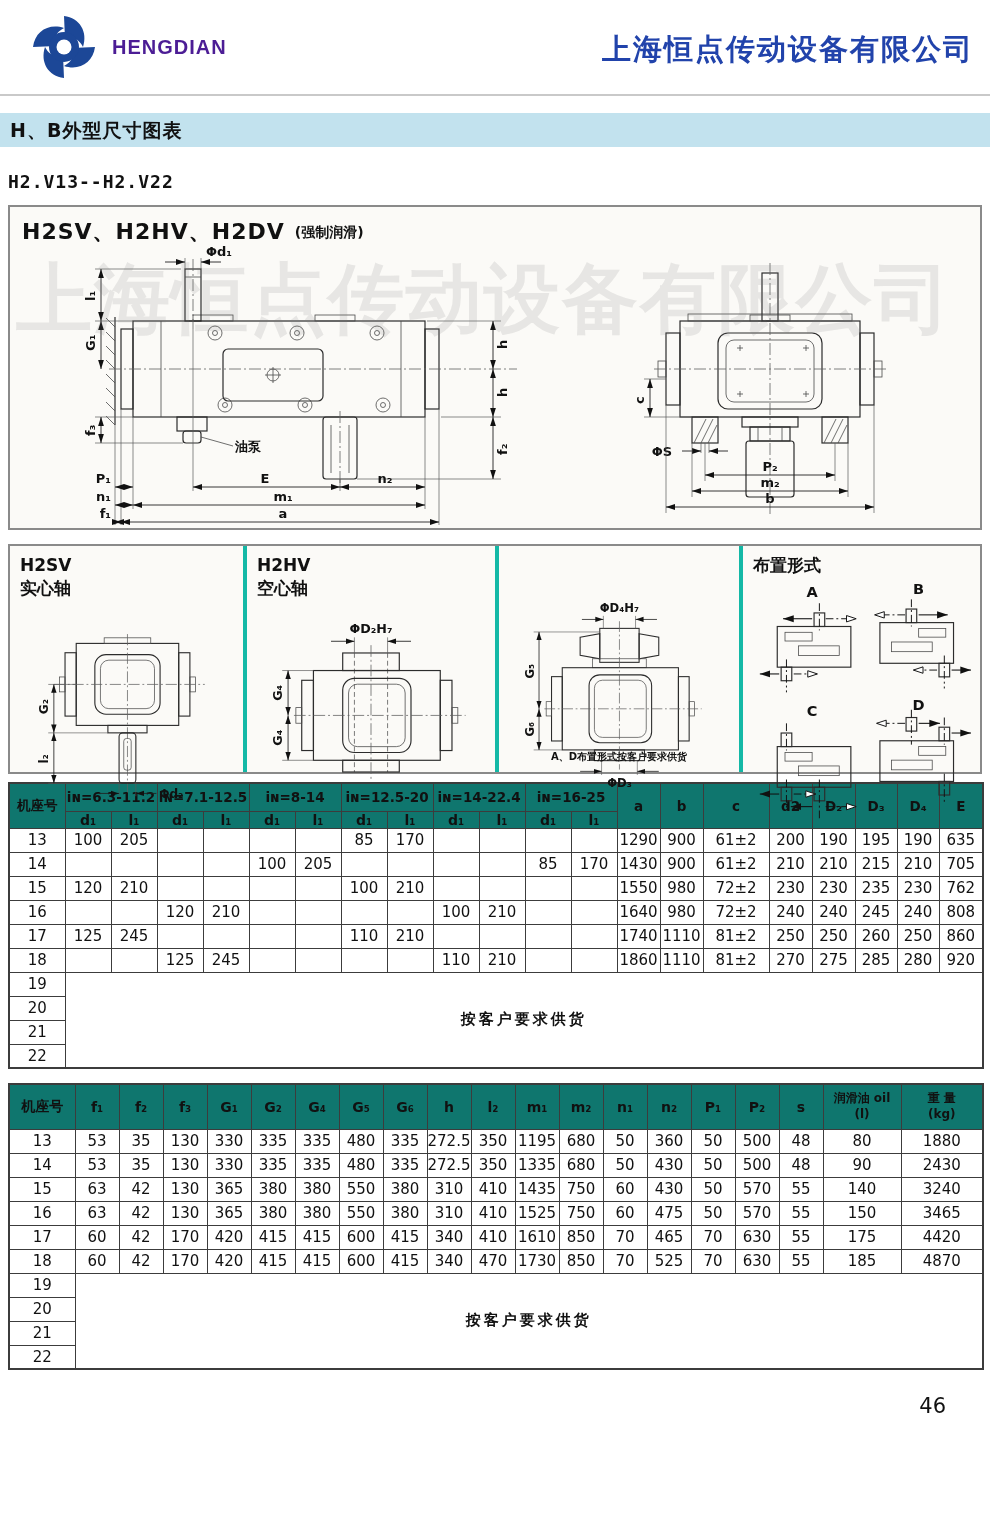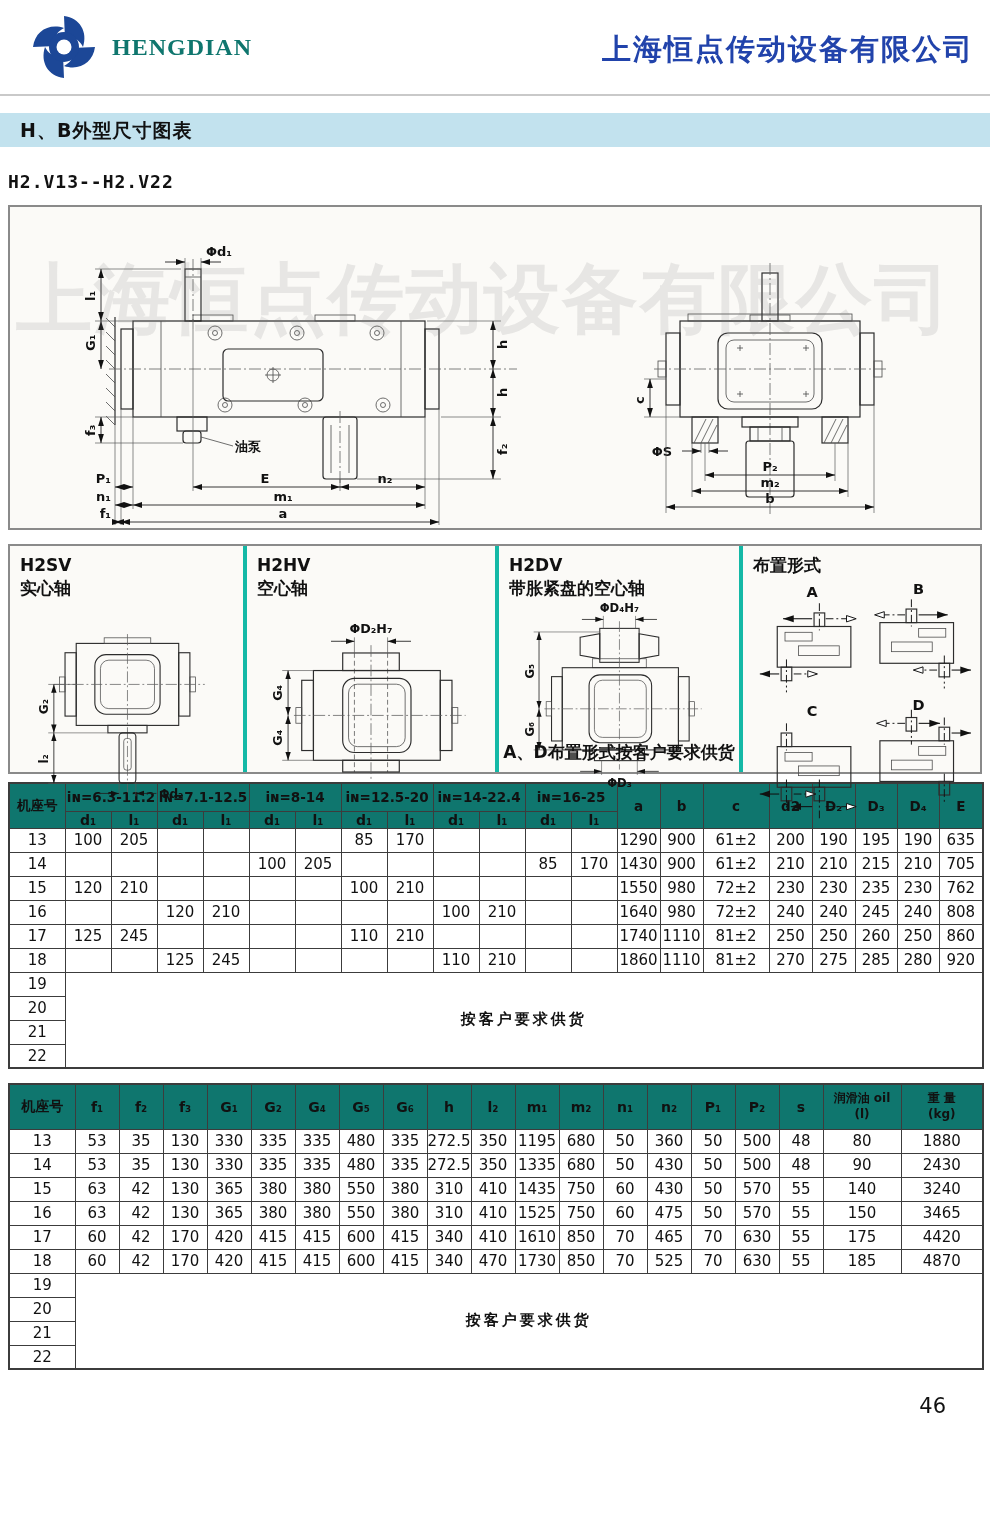--- a/index.html
+++ b/index.html
@@ -2,40 +2,40 @@
 <html><head>
 <meta charset="utf-8">
 <style>
 *{margin:0;padding:0;box-sizing:border-box}
 html{background:#fff}
 body{width:990px;height:1513px;position:relative;overflow:hidden;background:#fff;
      font-family:"DejaVu Sans","Liberation Sans",sans-serif;color:#111}
 
 .header{height:96px;border-bottom:2px solid #c9c9c9;position:relative}
 .logo{position:absolute;left:28px;top:10px;display:flex;align-items:center;gap:12px}
-.brand{font-family:Liberation Serif, serif;font-size:24px;font-weight:bold;color:#0f766e;letter-spacing:1px}
+.brand{font-family:Liberation Sans, sans-serif;font-size:20px;font-weight:bold;color:#4c1d95;letter-spacing:1px}
 .company{position:absolute;right:16px;top:30px;font-size:29px;font-weight:bold;color:#2143ab;letter-spacing:2px}
 
-.title-bar{margin-top:17px;height:34px;line-height:34px;background:#c2e2ee;font-size:19px;font-weight:bold;padding-left:20px;letter-spacing:1px}
+.title-bar{margin-top:17px;height:34px;line-height:34px;background:#c2e2ee;font-size:19px;font-weight:bold;padding-left:10px;letter-spacing:1px}
 .model-range{margin:24px 0 0 8px;height:22px;font-family:"DejaVu Sans Mono","Liberation Mono",monospace;font-size:18px;font-weight:bold;letter-spacing:1px}
 
 .frame{margin:12px 8px 0;border:2px solid #8a8a8a;background:#fbfaf7;position:relative}
 .drawing-box{height:325px;overflow:hidden}
 .dwg-title{position:absolute;left:12px;top:10px;font-size:22px;font-weight:bold;letter-spacing:1px;z-index:3}
 .dwg-title .note{font-size:14px;margin-left:10px;letter-spacing:0;vertical-align:2px}
 .watermark{position:absolute;left:6px;top:42px;width:966px;font-size:76px;font-weight:bold;
            color:rgba(120,120,120,0.15);white-space:nowrap;overflow:hidden;letter-spacing:2px;pointer-events:none;z-index:2}
 .dwg-svg{position:absolute;z-index:1}
 
 .panels{margin:14px 8px 0;height:230px;border:2px solid #8a8a8a;background:#fbfaf7;display:flex}
 .panel{position:relative;height:100%}
 .panel + .panel{border-left:4px solid #14b8a6}
 .p1{width:234px}.p2{width:253px}.p3{width:245px}.p4{width:242px}
 .panel-title{position:absolute;left:10px;top:8px;font-size:17px;font-weight:bold;line-height:1.35;z-index:2}
-.panel-note{position:absolute;left:0;right:0;bottom:8px;text-align:center;font-size:17px;font-weight:bold}
+.panel-note{position:absolute;left:0;right:0;bottom:8px;text-align:center;font-size:10px;font-weight:bold}
 .panel svg{position:absolute;left:50%;transform:translateX(-50%)}
 
 table{border-collapse:collapse;table-layout:fixed;margin:0 8px;width:974px;background:#fff;border:2px solid #3c3c3c}
 th,td{border:1px solid #3c3c3c;text-align:center;vertical-align:middle;overflow:hidden;white-space:nowrap}
 th{background:#0f766e;font-weight:bold}
 .t1{margin-top:8px}
 .t2{margin-top:14px}
 .t1 thead tr.gr th{height:28px;font-size:13.5px}
 .t1 thead tr.sub th{height:17px;font-size:14px}
 .t1 td{height:24px;font-size:15px}
@@ -89,20 +89,23 @@
     </svg>
     <span class="brand">HENGDIAN</span>
   </div>
   <div class="company">上海恒点传动设备有限公司</div>
 </div>
 
 <div class="title-bar">H、B外型尺寸图表</div>
 <div class="model-range">H2.V13--H2.V22</div>
 
 <div class="frame drawing-box">
+  <div class="dwg-title">
+    <span>H2SV、H2HV、H2DV</span><span class="note">(强制润滑)</span>
+  </div>
   <div class="watermark">上海恒点传动设备有限公司</div>
 
   <svg class="dwg-svg" style="left:55px;top:22px" width="460" height="300" viewBox="0 0 460 300">
 
     <line class="body-ln" x1="50" y1="88" x2="50" y2="196"></line>
     <line class="hatch" x1="50" y1="98" x2="41" y2="89"></line>
     <line class="hatch" x1="50" y1="112" x2="41" y2="103"></line>
     <line class="hatch" x1="50" y1="126" x2="41" y2="117"></line>
     <line class="hatch" x1="50" y1="140" x2="41" y2="131"></line>
     <line class="hatch" x1="50" y1="154" x2="41" y2="145"></line>
@@ -338,24 +341,20 @@
       <line class="ext" x1="56" y1="60" x2="24" y2="60"></line>
       <line class="ext" x1="56" y1="152" x2="24" y2="152"></line>
       <line class="dim" x1="30" y1="60" x2="30" y2="106" marker-start="url(#dimA)" marker-end="url(#dimA)"></line>
       <text class="dtxt" transform="translate(24,91) rotate(-90)">G₄</text>
       <line class="dim" x1="30" y1="106" x2="30" y2="152" marker-start="url(#dimA)" marker-end="url(#dimA)"></line>
       <text class="dtxt" transform="translate(24,137) rotate(-90)">G₄</text>
     </svg>
   </div>
 
   <div class="panel p3">
-    <div class="panel-title">
-      <div>H2DV</div>
-      <div>带胀紧盘的空心轴</div>
-    </div>
     <svg style="top:52px" width="210" height="210" viewBox="0 0 235 235">
       <g>
         <rect class="body-ln" x="96" y="34" width="44" height="38"></rect>
         <polygon class="body-ln" points="74,44 96,40 96,68 74,64"></polygon>
         <polygon class="body-ln" points="140,40 162,44 162,64 140,68"></polygon>
         <rect class="thin" x="88" y="68" width="60" height="10"></rect>
       </g>
       <rect class="body-ln" x="54" y="78" width="130" height="92"></rect>
       <rect class="body-ln" x="42" y="88" width="12" height="72"></rect>
       <rect class="body-ln" x="184" y="88" width="12" height="72"></rect>

